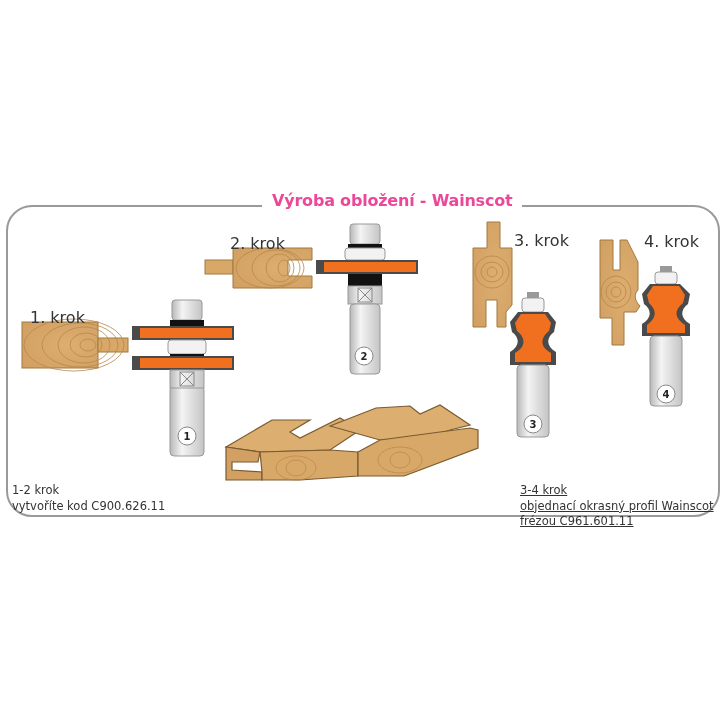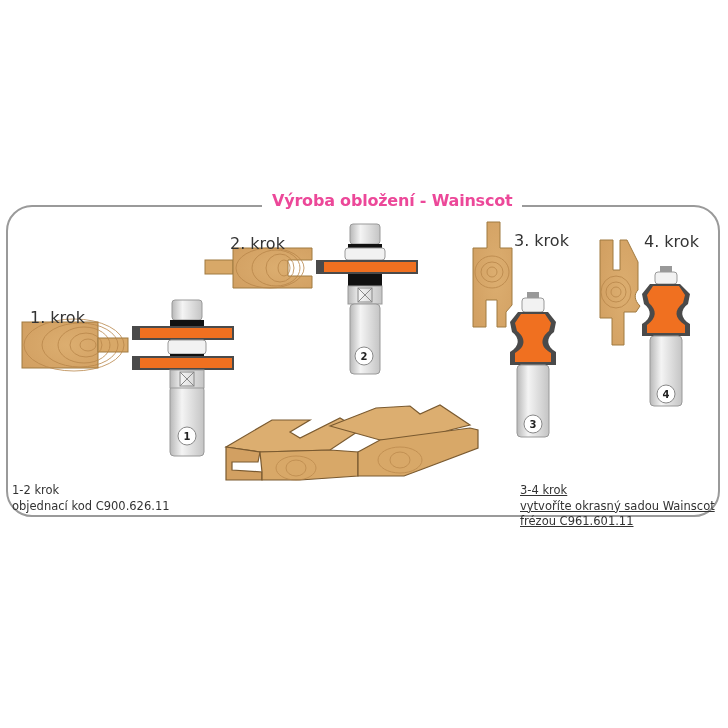--- a/index.html
+++ b/index.html
@@ -141,20 +141,20 @@
   </g>
 </svg>
 
 <div class="label" style="left:30px; top:308px;">1. krok</div>
 <div class="label" style="left:230px; top:234px;">2. krok</div>
 <div class="label" style="left:514px; top:231px;">3. krok</div>
 <div class="label" style="left:644px; top:232px;">4. krok</div>
 
 <div class="note" style="left:12px; top:447px;">
   <div>1-2 krok</div>
-  <div>objednací kod C900.626.11</div>
+  <div>vytvoříte kod C900.626.11</div>
 </div>
 
 <div class="note" style="left:520px; top:447px;text-decoration:underline;">
   <div>3-4 krok</div>
-  <div>vytvoříte okrasný sadou Wainscot</div>
+  <div>objednací okrasný profil Wainscot</div>
   <div>frézou C961.601.11</div>
 </div>
 
 </body></html>

